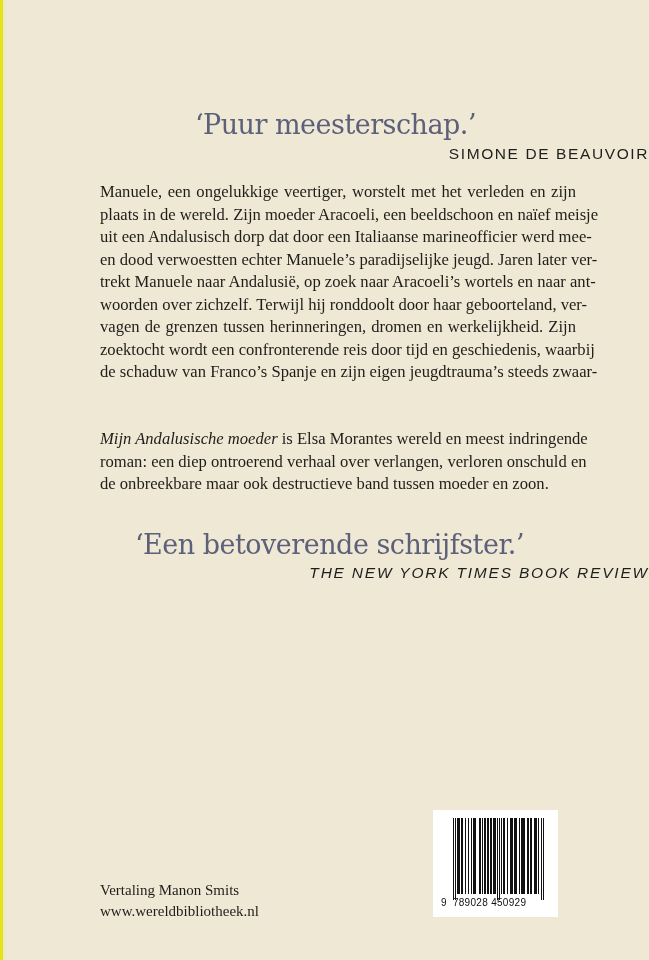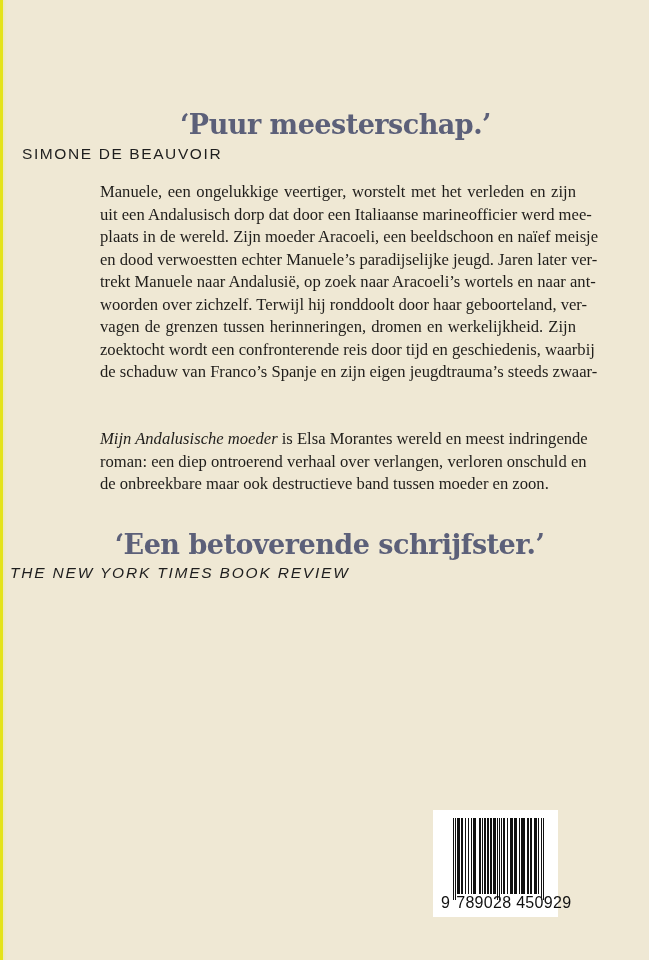--- a/index.html
+++ b/index.html
@@ -26,35 +26,35 @@
       position: absolute;
       left: 3px; top: 0;
       width: 4px; height: 960px;
       background: linear-gradient(to right, #ece9b8, #efe8d4);
     }
     .quote {
       position: absolute;
       left: 0; width: 649px;
       text-align: center;
       font-family: "DejaVu Serif", serif;
-      font-weight: bold;
+      font-weight: normal;
       color: #5c6079;
       letter-spacing: -0.5px;
       white-space: nowrap;
     }
     .quote-1 {
       top: 108px;
       font-size: 27px;
       line-height: 34px;
       padding-left: 22px;
     }
     .attrib {
       position: absolute;
       left: 0; width: 649px;
-      text-align: left;
+      text-align: right;
       font-family: "Liberation Sans", sans-serif;
       color: #1e1e1e;
       letter-spacing: 1.6px;
       white-space: nowrap;
     }
     .attrib-1 {
       top: 145px;
       font-size: 15.5px;
       padding-left: 22px;
     }
@@ -127,59 +127,63 @@
       height: 76px;
     }
     .bar.guard { height: 82px; }
     .gap { display: inline-block; height: 76px; }
     .barcode-digits {
       position: absolute;
       left: 8px;
       top: 86px;
       width: 112px;
       font-family: "Liberation Sans", sans-serif;
-      font-size: 16px;
+      font-size: 10px;
       line-height: 14px;
       color: #111;
       letter-spacing: 0.3px;
       white-space: nowrap;
     }
     .barcode-digits .first { margin-right: 6px; }
   </style>
 </head>
 <body>
 
 <div class="page">
   <div class="edge-strip"></div>
   <div class="edge-strip-soft"></div>
 
   <div class="quote quote-1">‘Puur meesterschap.’</div>
   <div class="attrib attrib-1">SIMONE DE BEAUVOIR</div>
 
   <div class="body-text para-1">
     <span class="line">Manuele, een ongelukkige veertiger, worstelt met het verleden en zijn</span>
+    <span class="line">plaats in de wereld. Zijn moeder Aracoeli, een beeldschoon en naïef meisje</span>
     <span class="line">uit een Andalusisch dorp dat door een Italiaanse marineofficier werd mee-</span>
-    <span class="line">plaats in de wereld. Zijn moeder Aracoeli, een beeldschoon en naïef meisje</span>
     <span class="line">en dood verwoestten echter Manuele’s paradijselijke jeugd. Jaren later ver-</span>
     <span class="line">trekt Manuele naar Andalusië, op zoek naar Aracoeli’s wortels en naar ant-</span>
     <span class="line">woorden over zichzelf. Terwijl hij ronddoolt door haar geboorteland, ver-</span>
     <span class="line">vagen de grenzen tussen herinneringen, dromen en werkelijkheid. Zijn</span>
     <span class="line">zoektocht wordt een confronterende reis door tijd en geschiedenis, waarbij</span>
     <span class="line">de schaduw van Franco’s Spanje en zijn eigen jeugdtrauma’s steeds zwaar-</span>
   </div>
 
   <div class="body-text para-2">
     <span class="line"><span class="italic">Mijn Andalusische moeder</span><span> is Elsa Morantes wereld en meest indringende</span></span>
     <span class="line">roman: een diep ontroerend verhaal over verlangen, verloren onschuld en</span>
     <span class="line last">de onbreekbare maar ook destructieve band tussen moeder en zoon.</span>
   </div>
 
   <div class="quote quote-2">‘Een betoverende schrijfster.’</div>
   <div class="attrib attrib-2">THE NEW YORK TIMES BOOK REVIEW</div>
 
+  <div class="credits">
+    <div>Vertaling Manon Smits</div>
+    <div>www.wereldbibliotheek.nl</div>
+  </div>
 
   <div class="barcode-box">
     <div class="barcode-bars" id="bars">
         <span class="bar guard" style="width: 0.968421px;"></span>
         <span class="gap" style="width: 0.968421px;"></span>
         <span class="bar guard" style="width: 0.968421px;"></span>
         <span class="gap" style="width: 0.968421px;"></span>
         <span class="bar" style="width: 0.968421px;"></span>
         <span class="bar" style="width: 0.968421px;"></span>
         <span class="bar" style="width: 0.968421px;"></span>

